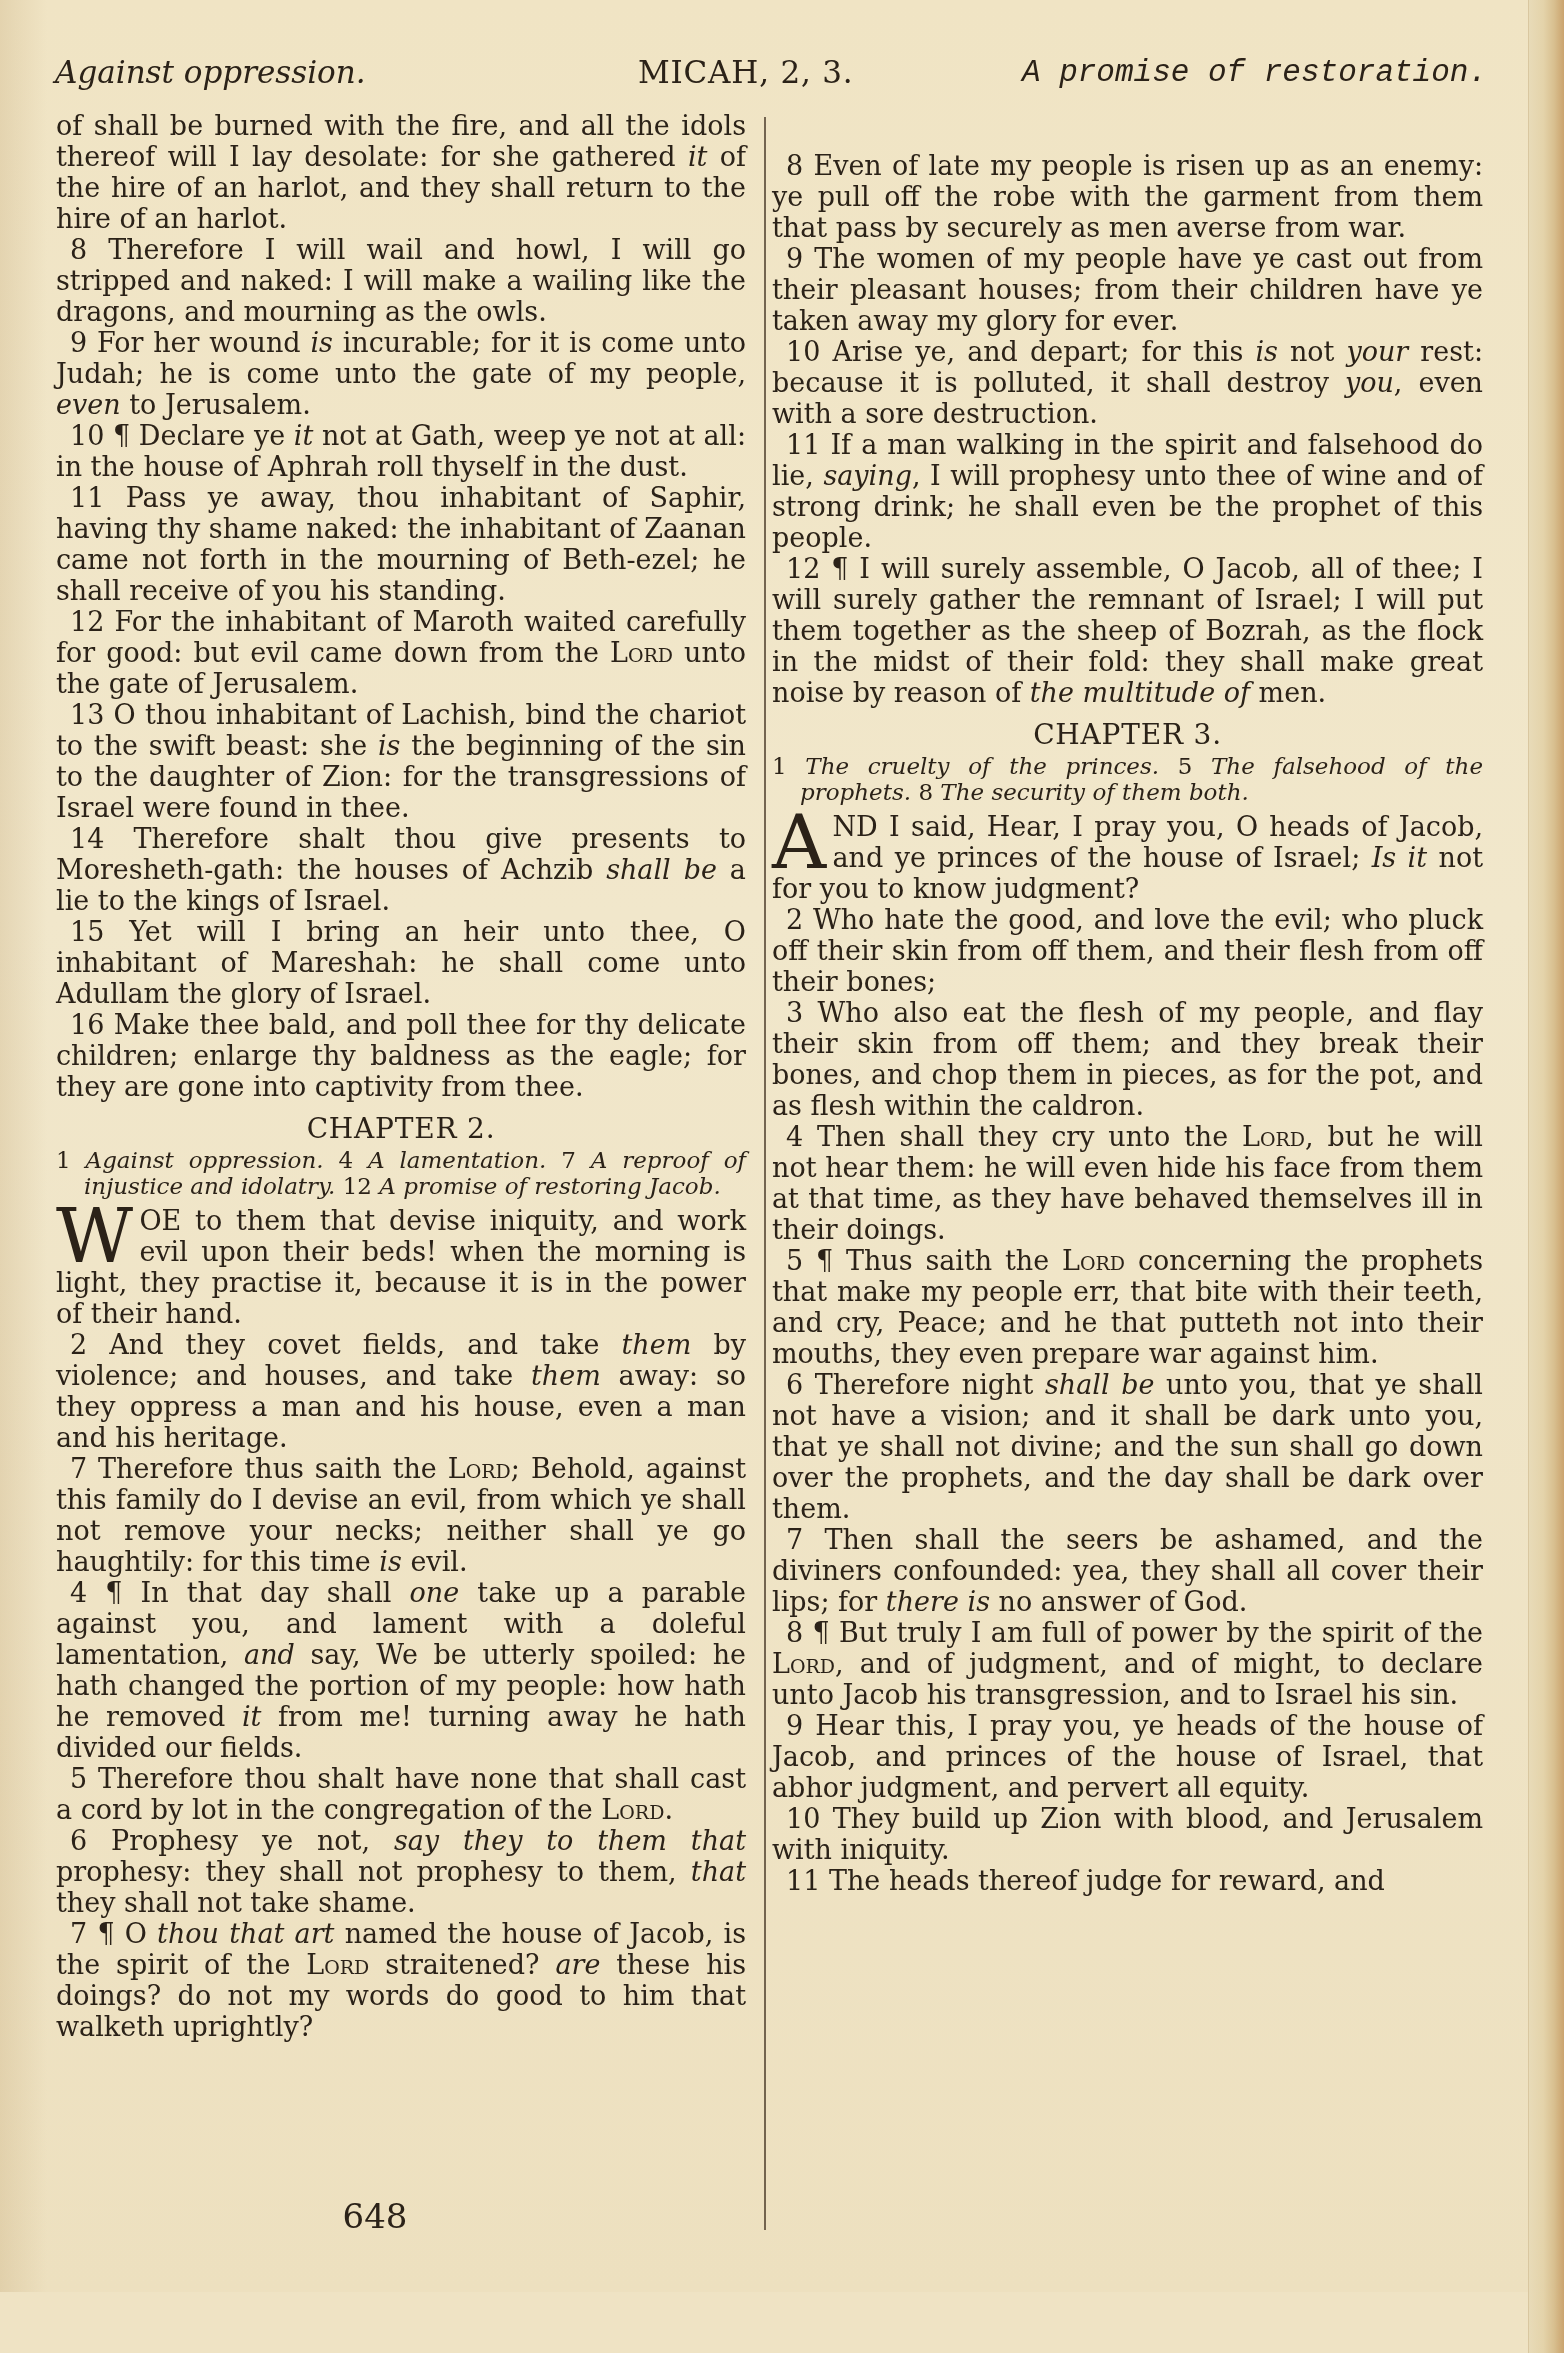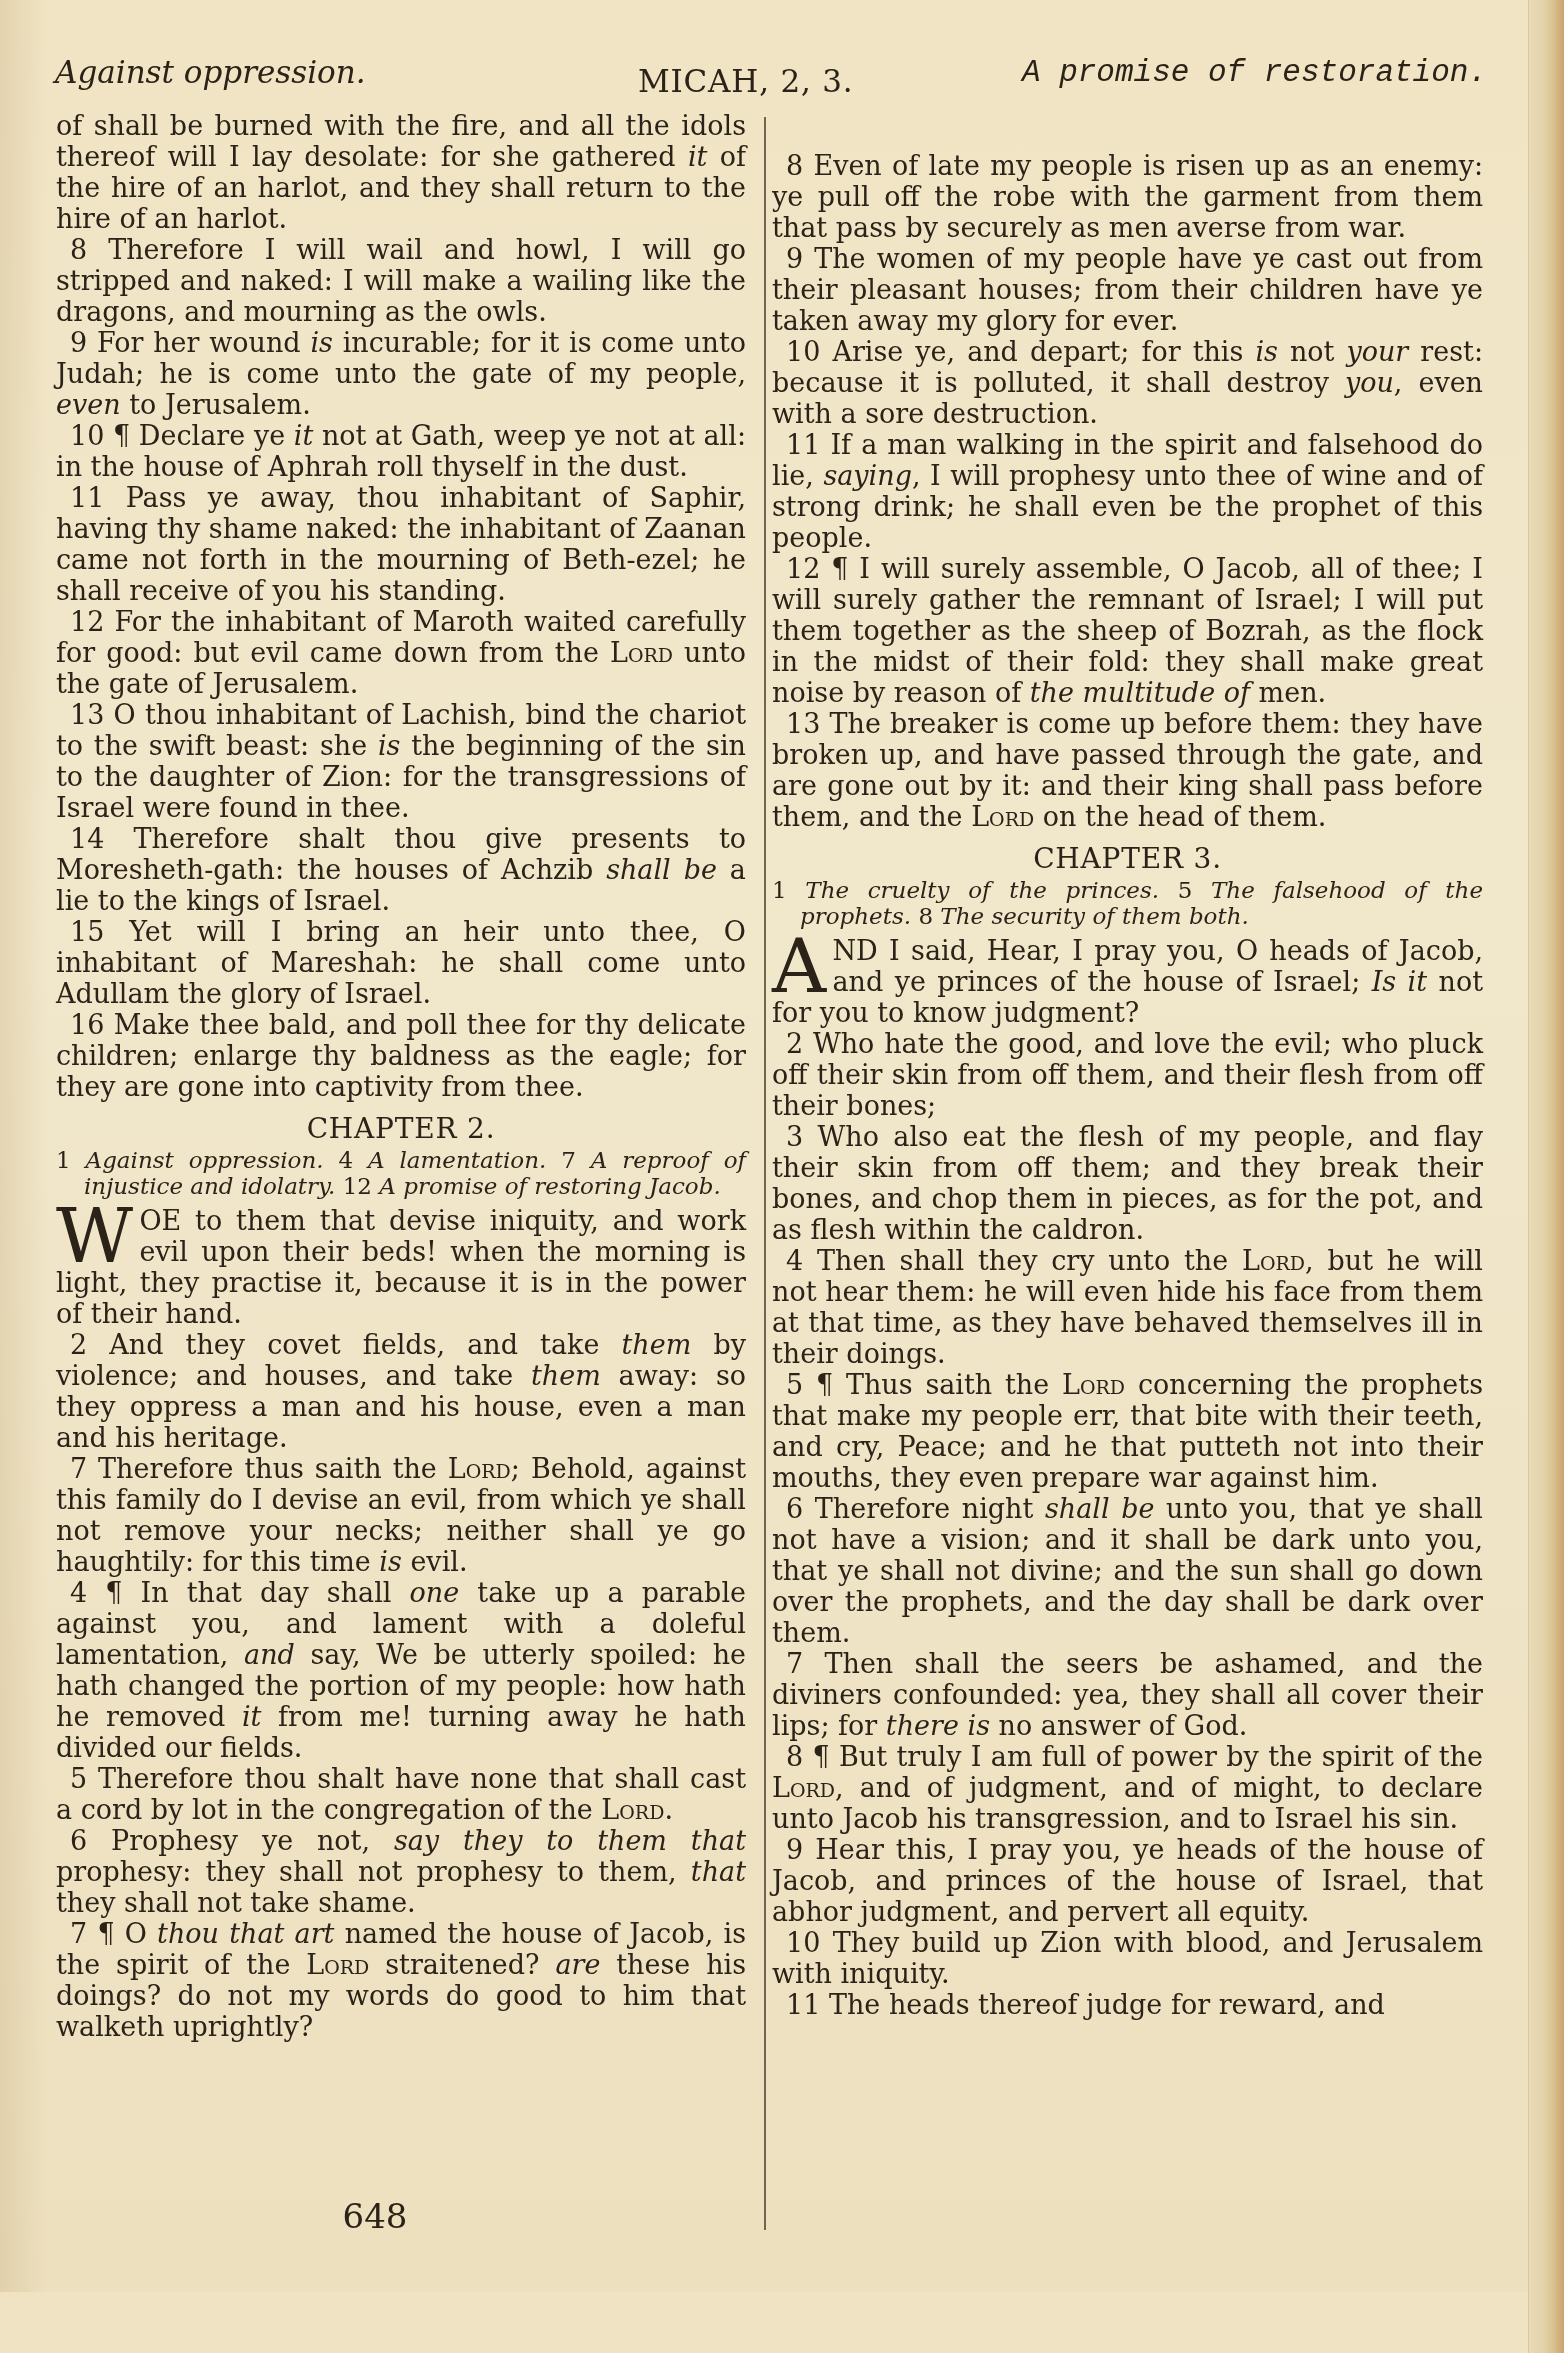--- a/index.html
+++ b/index.html
@@ -18,21 +18,21 @@
   .fore-edge {
     position: absolute; top: 0; right: 0; width: 36px; height: 2354px;
     background: linear-gradient(90deg, #e8dbb8 0%, #e4d3aa 40%, #d8bf8f 70%, #c9a06a 100%);
     border-left: 0.8px solid #d9c7a0;
   }
   .running-head {
     position: absolute; top: 49px; left: 55px; width: 1432px; height: 47px;
     font-size: 31px; line-height: 47px;
   }
   .rh-left { position: absolute; left: 0; top: 0; font-style: italic; }
-  .rh-center { position: absolute; left: 583px; top: 9px; letter-spacing: 0.8px; }
+  .rh-center { position: absolute; left: 583px; top: 0; letter-spacing: 0.8px; }
   .rh-right { position: absolute; right: 0; top: 0; font-style: italic; font-family: Liberation Mono, monospace; }
 
   .column {
     position: absolute; top: 110px;
     font-size: 27px; line-height: 31px;
     text-align: justify;
   }
   .col-left { left: 56px; width: 690px; }
   .col-right { left: 772px; width: 711px; margin-top: 40px; }
   .col-rule {
@@ -98,21 +98,20 @@
       <p class="verse indent"><span>6 Prophesy ye not, </span><span class="it">say they to them that</span><span> prophesy: they shall not prophesy to them, </span><span class="it">that</span><span> they shall not take shame.</span></p>
       <p class="verse indent"><span>7 ¶ O </span><span class="it">thou that art</span><span> named the house of Jacob, is the spirit of the </span><span class="sc">Lord</span><span> straitened? </span><span class="it">are</span><span> these his doings? do not my words do good to him that walketh uprightly?</span></p>
     </div>
   <div class="col-rule"></div>
   <div class="column col-right" id="col-1">
       <p class="verse indent"><span>8 Even of late my people is risen up as an enemy: ye pull off the robe with the garment from them that pass by securely as men averse from war.</span></p>
       <p class="verse indent"><span>9 The women of my people have ye cast out from their pleasant houses; from their children have ye taken away my glory for ever.</span></p>
       <p class="verse indent"><span>10 Arise ye, and depart; for this </span><span class="it">is</span><span> not </span><span class="it">your</span><span> rest: because it is polluted, it shall destroy </span><span class="it">you</span><span>, even with a sore destruction.</span></p>
       <p class="verse indent"><span>11 If a man walking in the spirit and falsehood do lie, </span><span class="it">saying</span><span>, I will prophesy unto thee of wine and of strong drink; he shall even be the prophet of this people.</span></p>
       <p class="verse indent"><span>12 ¶ I will surely assemble, O Jacob, all of thee; I will surely gather the remnant of Israel; I will put them together as the sheep of Bozrah, as the flock in the midst of their fold: they shall make great noise by reason of </span><span class="it">the multitude of</span><span> men.</span></p>
-      <p class="verse indent"><span>13 The breaker is come up before them: they have broken up, and have passed through the gate, and are gone out by it: and their king shall pass before them, and the </span><span class="sc">Lord</span><span> on the head of them.</span></p>
       <div class="chapter-heading">CHAPTER 3.</div>
       <div class="summary"><span class="num">1 </span><span>The cruelty of the princes. </span><span class="num">5 </span><span>The falsehood of the prophets. </span><span class="num">8 </span><span>The security of them both.</span></div>
       <p class="verse dropcap-para"><span class="dropcap">A</span><span>ND I said, Hear, I pray you, O heads of Jacob, and ye princes of the house of Israel; </span><span class="it">Is it</span><span> not for you to know judgment?</span></p>
       <p class="verse indent"><span>2 Who hate the good, and love the evil; who pluck off their skin from off them, and their flesh from off their bones;</span></p>
       <p class="verse indent"><span>3 Who also eat the flesh of my people, and flay their skin from off them; and they break their bones, and chop them in pieces, as for the pot, and as flesh within the caldron.</span></p>
       <p class="verse indent"><span>4 Then shall they cry unto the </span><span class="sc">Lord</span><span>, but he will not hear them: he will even hide his face from them at that time, as they have behaved themselves ill in their doings.</span></p>
       <p class="verse indent"><span>5 ¶ Thus saith the </span><span class="sc">Lord</span><span> concerning the prophets that make my people err, that bite with their teeth, and cry, Peace; and he that putteth not into their mouths, they even prepare war against him.</span></p>
       <p class="verse indent"><span>6 Therefore night </span><span class="it">shall be</span><span> unto you, that ye shall not have a vision; and it shall be dark unto you, that ye shall not divine; and the sun shall go down over the prophets, and the day shall be dark over them.</span></p>
       <p class="verse indent"><span>7 Then shall the seers be ashamed, and the diviners confounded: yea, they shall all cover their lips; for </span><span class="it">there is</span><span> no answer of God.</span></p>
       <p class="verse indent"><span>8 ¶ But truly I am full of power by the spirit of the </span><span class="sc">Lord</span><span>, and of judgment, and of might, to declare unto Jacob his transgression, and to Israel his sin.</span></p>

